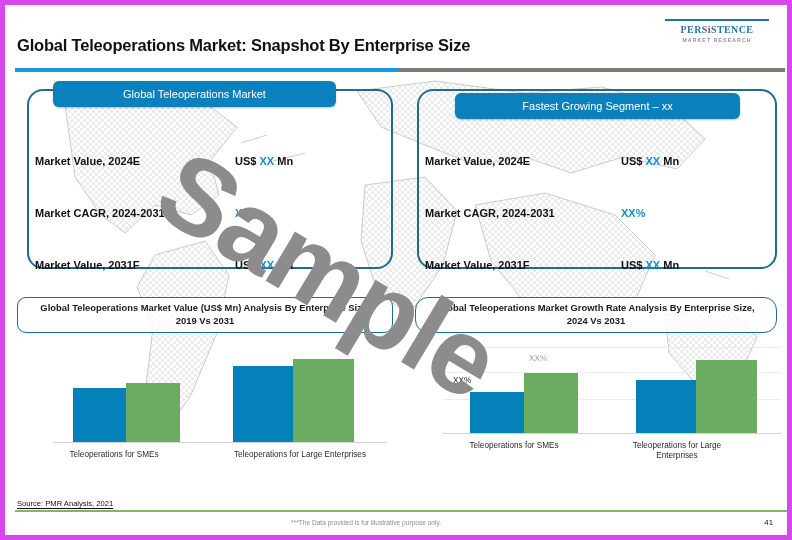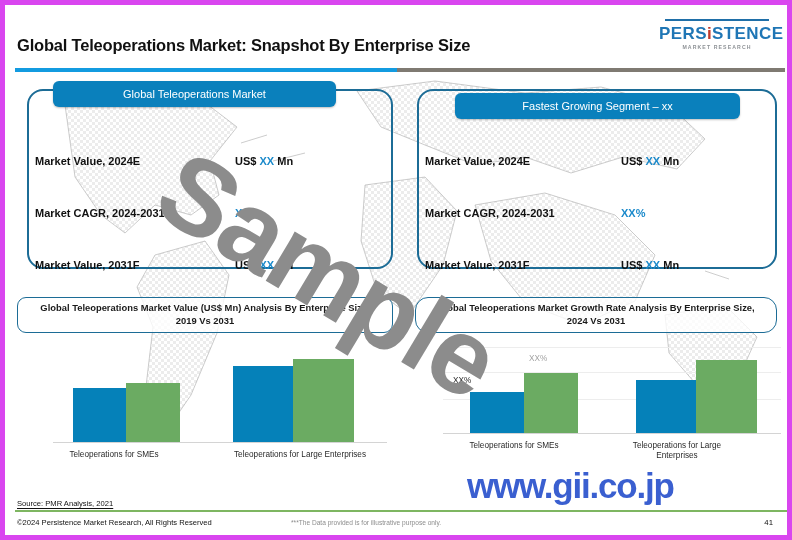--- a/index.html
+++ b/index.html
@@ -32,22 +32,22 @@
     white-space:nowrap;
   }
   .rule { position:absolute; top:63px; height:4px; }
   .rule-blue { left:10px;  width:382px; background:#139BE0; }
   .rule-gray { left:392px; width:388px; background:#7f7a72; }
 
   
   .logo { position:absolute; right:12px; top:14px; width:116px; text-align:center; }
   .logo-rule { height:1.5px; background:#1f6fa8; margin-bottom:4px; width:104px; margin-left:auto;margin-right:auto;}
   .logo-word {
-    font-family:Liberation Sans, sans-serif;
-    font-size:17px; font-weight:bold; color:#1F76B5;
+    font-family:Liberation Serif, serif;
+    font-size:10px; font-weight:bold; color:#1F76B5;
     letter-spacing:0.4px; line-height:1;
   }
   .logo-word .red { color:#C0392B; }
   .logo-sub {
     font-size:5.2px; font-weight:bold; color:#8e9296;
     letter-spacing:1.1px; margin-top:2px;
   }
 
   
   .card {
@@ -259,21 +259,19 @@
         <div class="bar g" style="height:79%"></div>
       </div>
       <div class="dlabel" style="left:10px;top:38%;">XX%</div>
       <div class="dlabel" style="left:86px;top:14%;opacity:.45;">XX%</div>
     </div>
     <div class="xlab" style="left:16px;width:162px;bottom:28px;">Teleoperations for SMEs</div>
     <div class="xlab" style="left:196px;width:128px;bottom:18px;">Teleoperations for Large Enterprises</div>
   </div>
 
   <div class="wm-sample">Sample</div>
-  <div class="wm-gii">www.gii.co.jp</div>
 
   <div class="source">Source: PMR Analysis, 2021</div>
   <div class="footrule"></div>
-  <div class="copyright">©2024 Persistence Market Research, All Rights Reserved</div>
   <div class="disclaimer">***The Data provided is for illustrative purpose only.</div>
   <div class="pageno">41</div>
 
 </div>
 
 </body></html>

